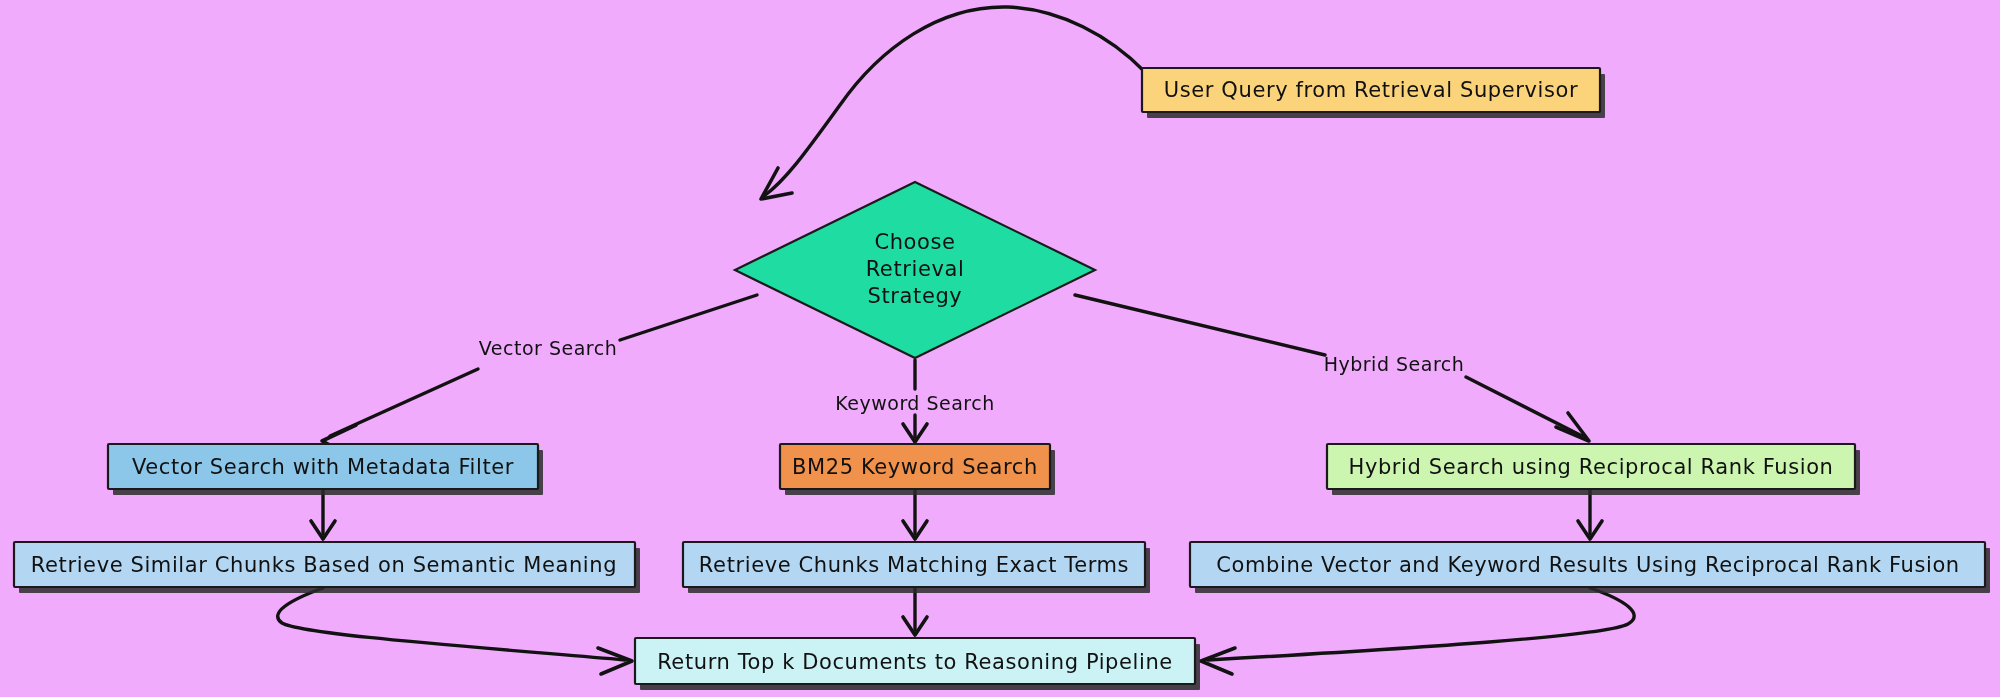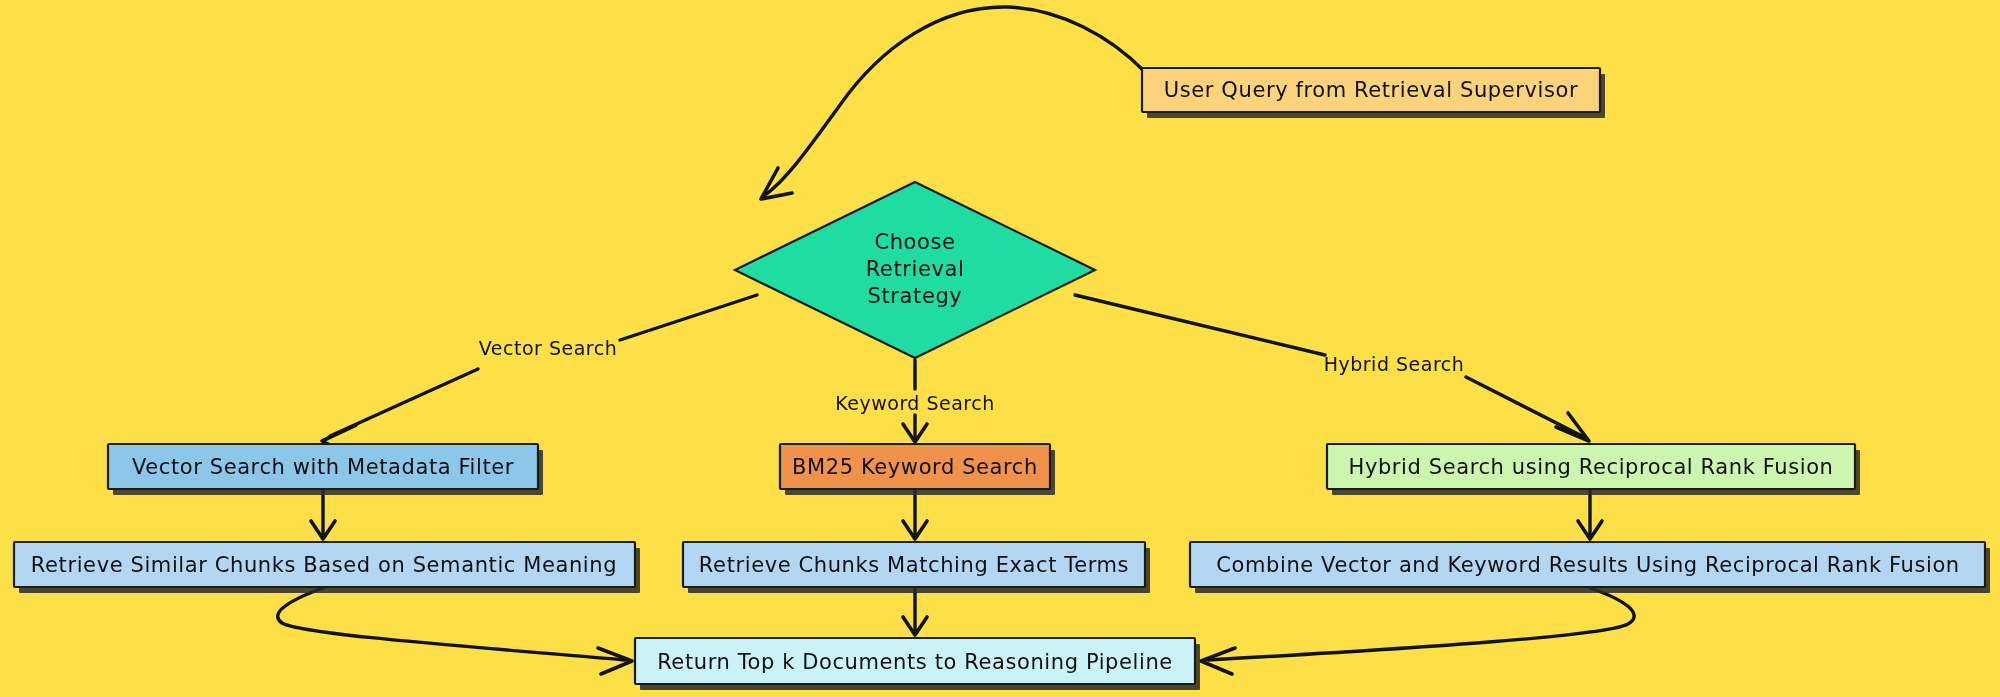--- a/index.html
+++ b/index.html
@@ -4,21 +4,21 @@
 <style>
   html, body {
     margin: 0;
     padding: 0;
     background: #ffffff;
   }
   #canvas {
     position: relative;
     width: 2000px;
     height: 697px;
-    background: #fde047;
+    background: #f0abfc;
     overflow: hidden;
     font-family: "DejaVu Sans", sans-serif;
   }
   svg.layer {
     position: absolute;
     top: 0;
     left: 0;
     width: 2000px;
     height: 697px;
   }

